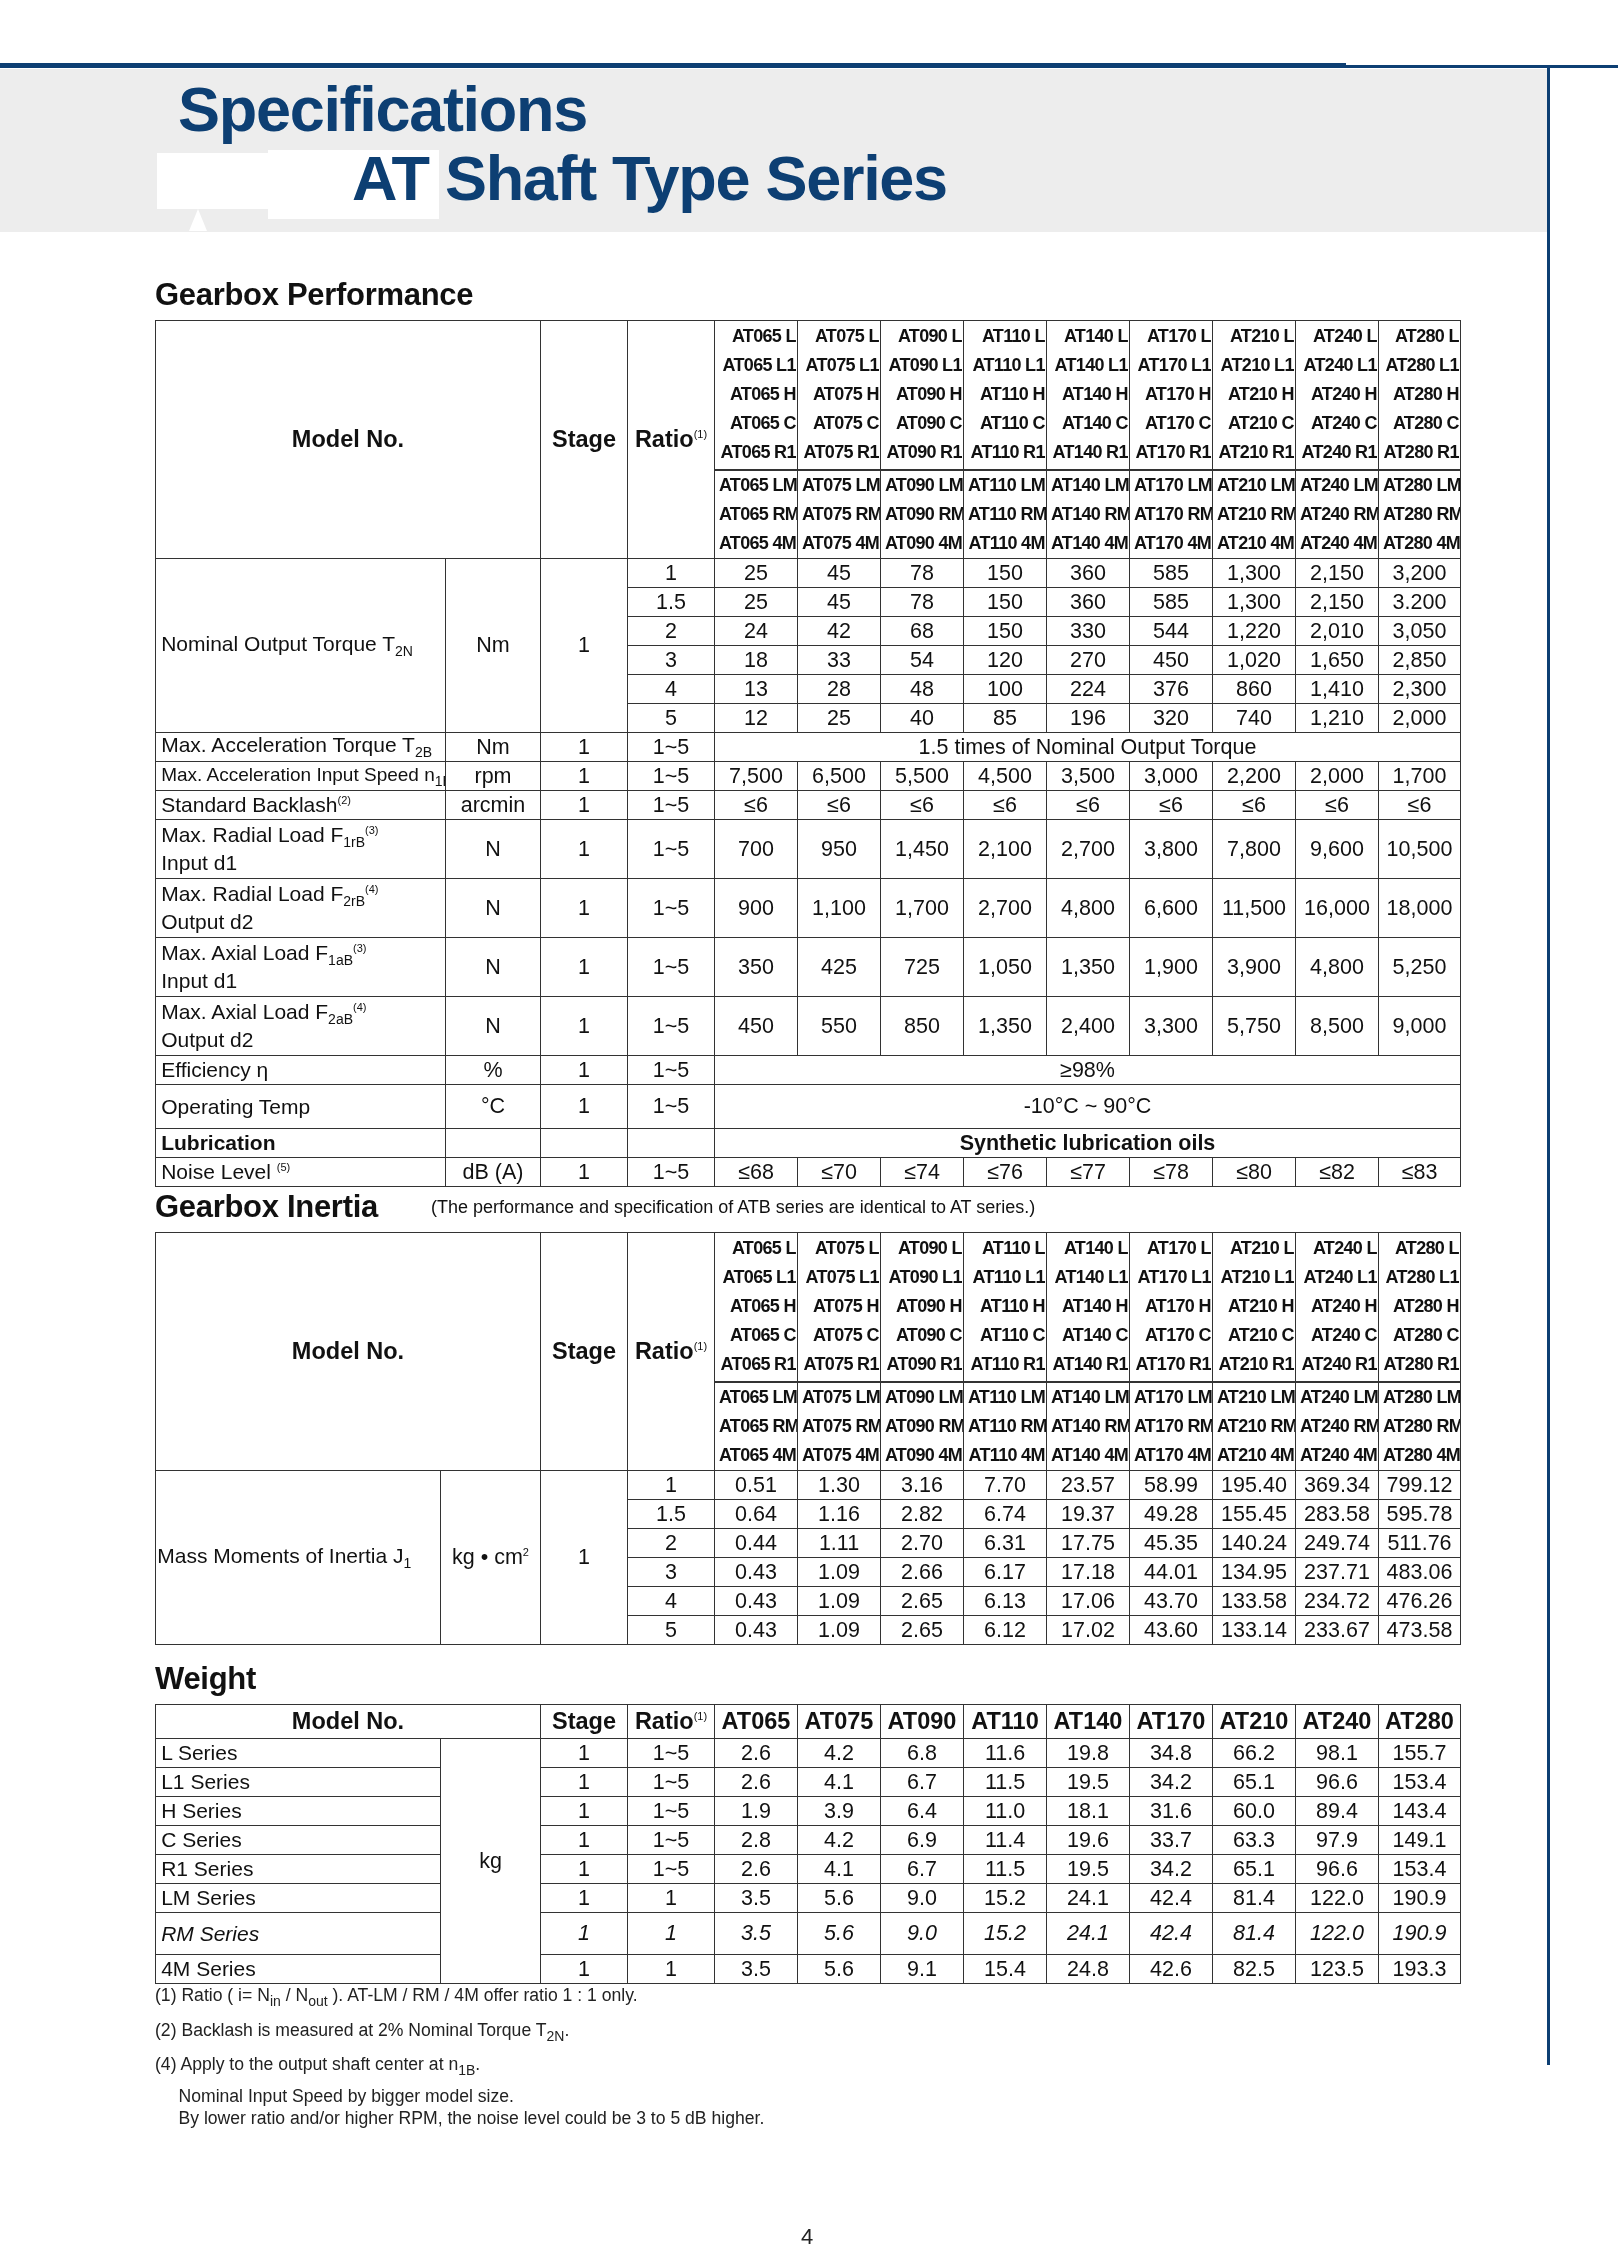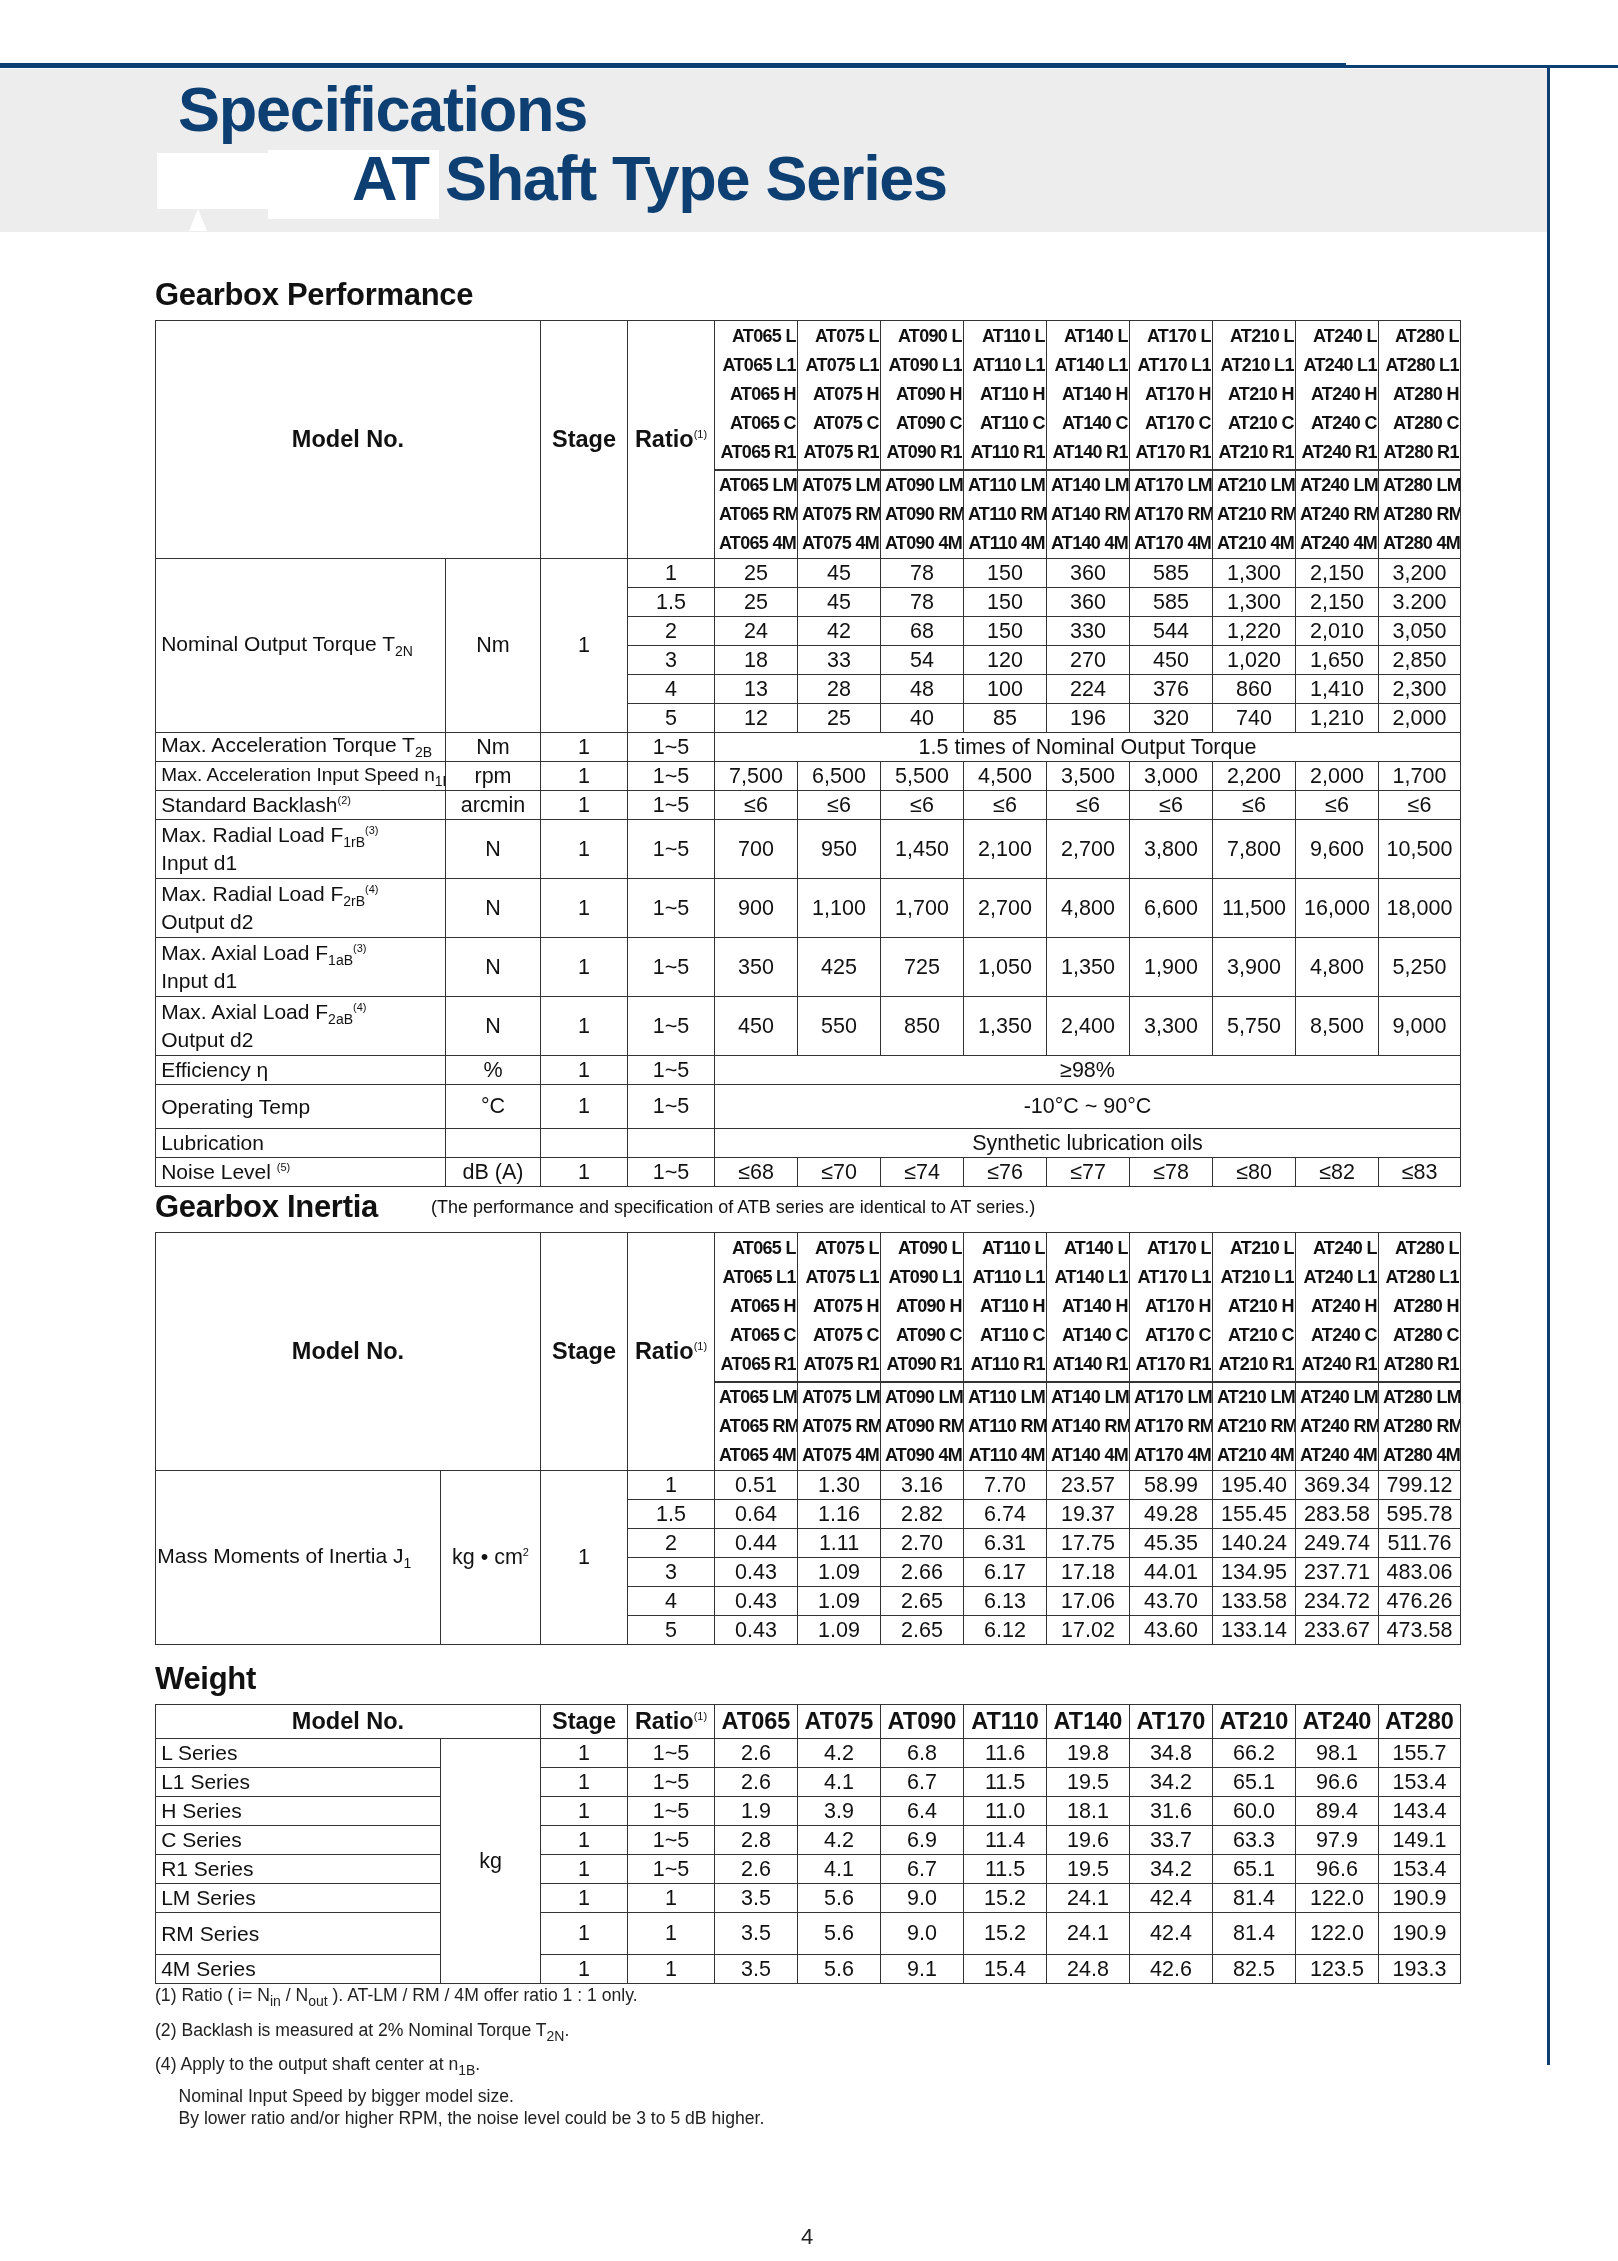--- a/index.html
+++ b/index.html
@@ -376,21 +376,21 @@
         <td>1~5</td>
         <td colspan="9">≥98%</td>
       </tr>
       <tr style="height: 44px; margin-left: 44px;">
         <td class="lbl" colspan="1"><span>Operating  Temp</span></td>
         <td>°C</td>
         <td>1</td>
         <td>1~5</td>
         <td colspan="9">-10°C ~ 90°C</td>
       </tr>
-      <tr style="height: 29px;">
+      <tr style="height: 29px; font-weight: bold;">
         <td class="lbl" colspan="1"><span>Lubrication</span></td>
         <td></td>
         <td></td>
         <td></td>
         <td colspan="9">Synthetic lubrication oils</td>
       </tr>
       <tr style="height: 29px;">
         <td class="lbl" colspan="1"><span>Noise Level <sup class="fn">(5)</sup></span></td>
         <td>dB (A)</td>
         <td>1</td>
@@ -732,21 +732,21 @@
         <td>3.5</td>
         <td>5.6</td>
         <td>9.0</td>
         <td>15.2</td>
         <td>24.1</td>
         <td>42.4</td>
         <td>81.4</td>
         <td>122.0</td>
         <td>190.9</td>
       </tr>
-      <tr style="height: 42px;">
+      <tr style="height: 42px; font-style: italic;">
         <td class="lbl">RM  Series</td>
         <td>1</td>
         <td>1</td>
         <td>3.5</td>
         <td>5.6</td>
         <td>9.0</td>
         <td>15.2</td>
         <td>24.1</td>
         <td>42.4</td>
         <td>81.4</td>

